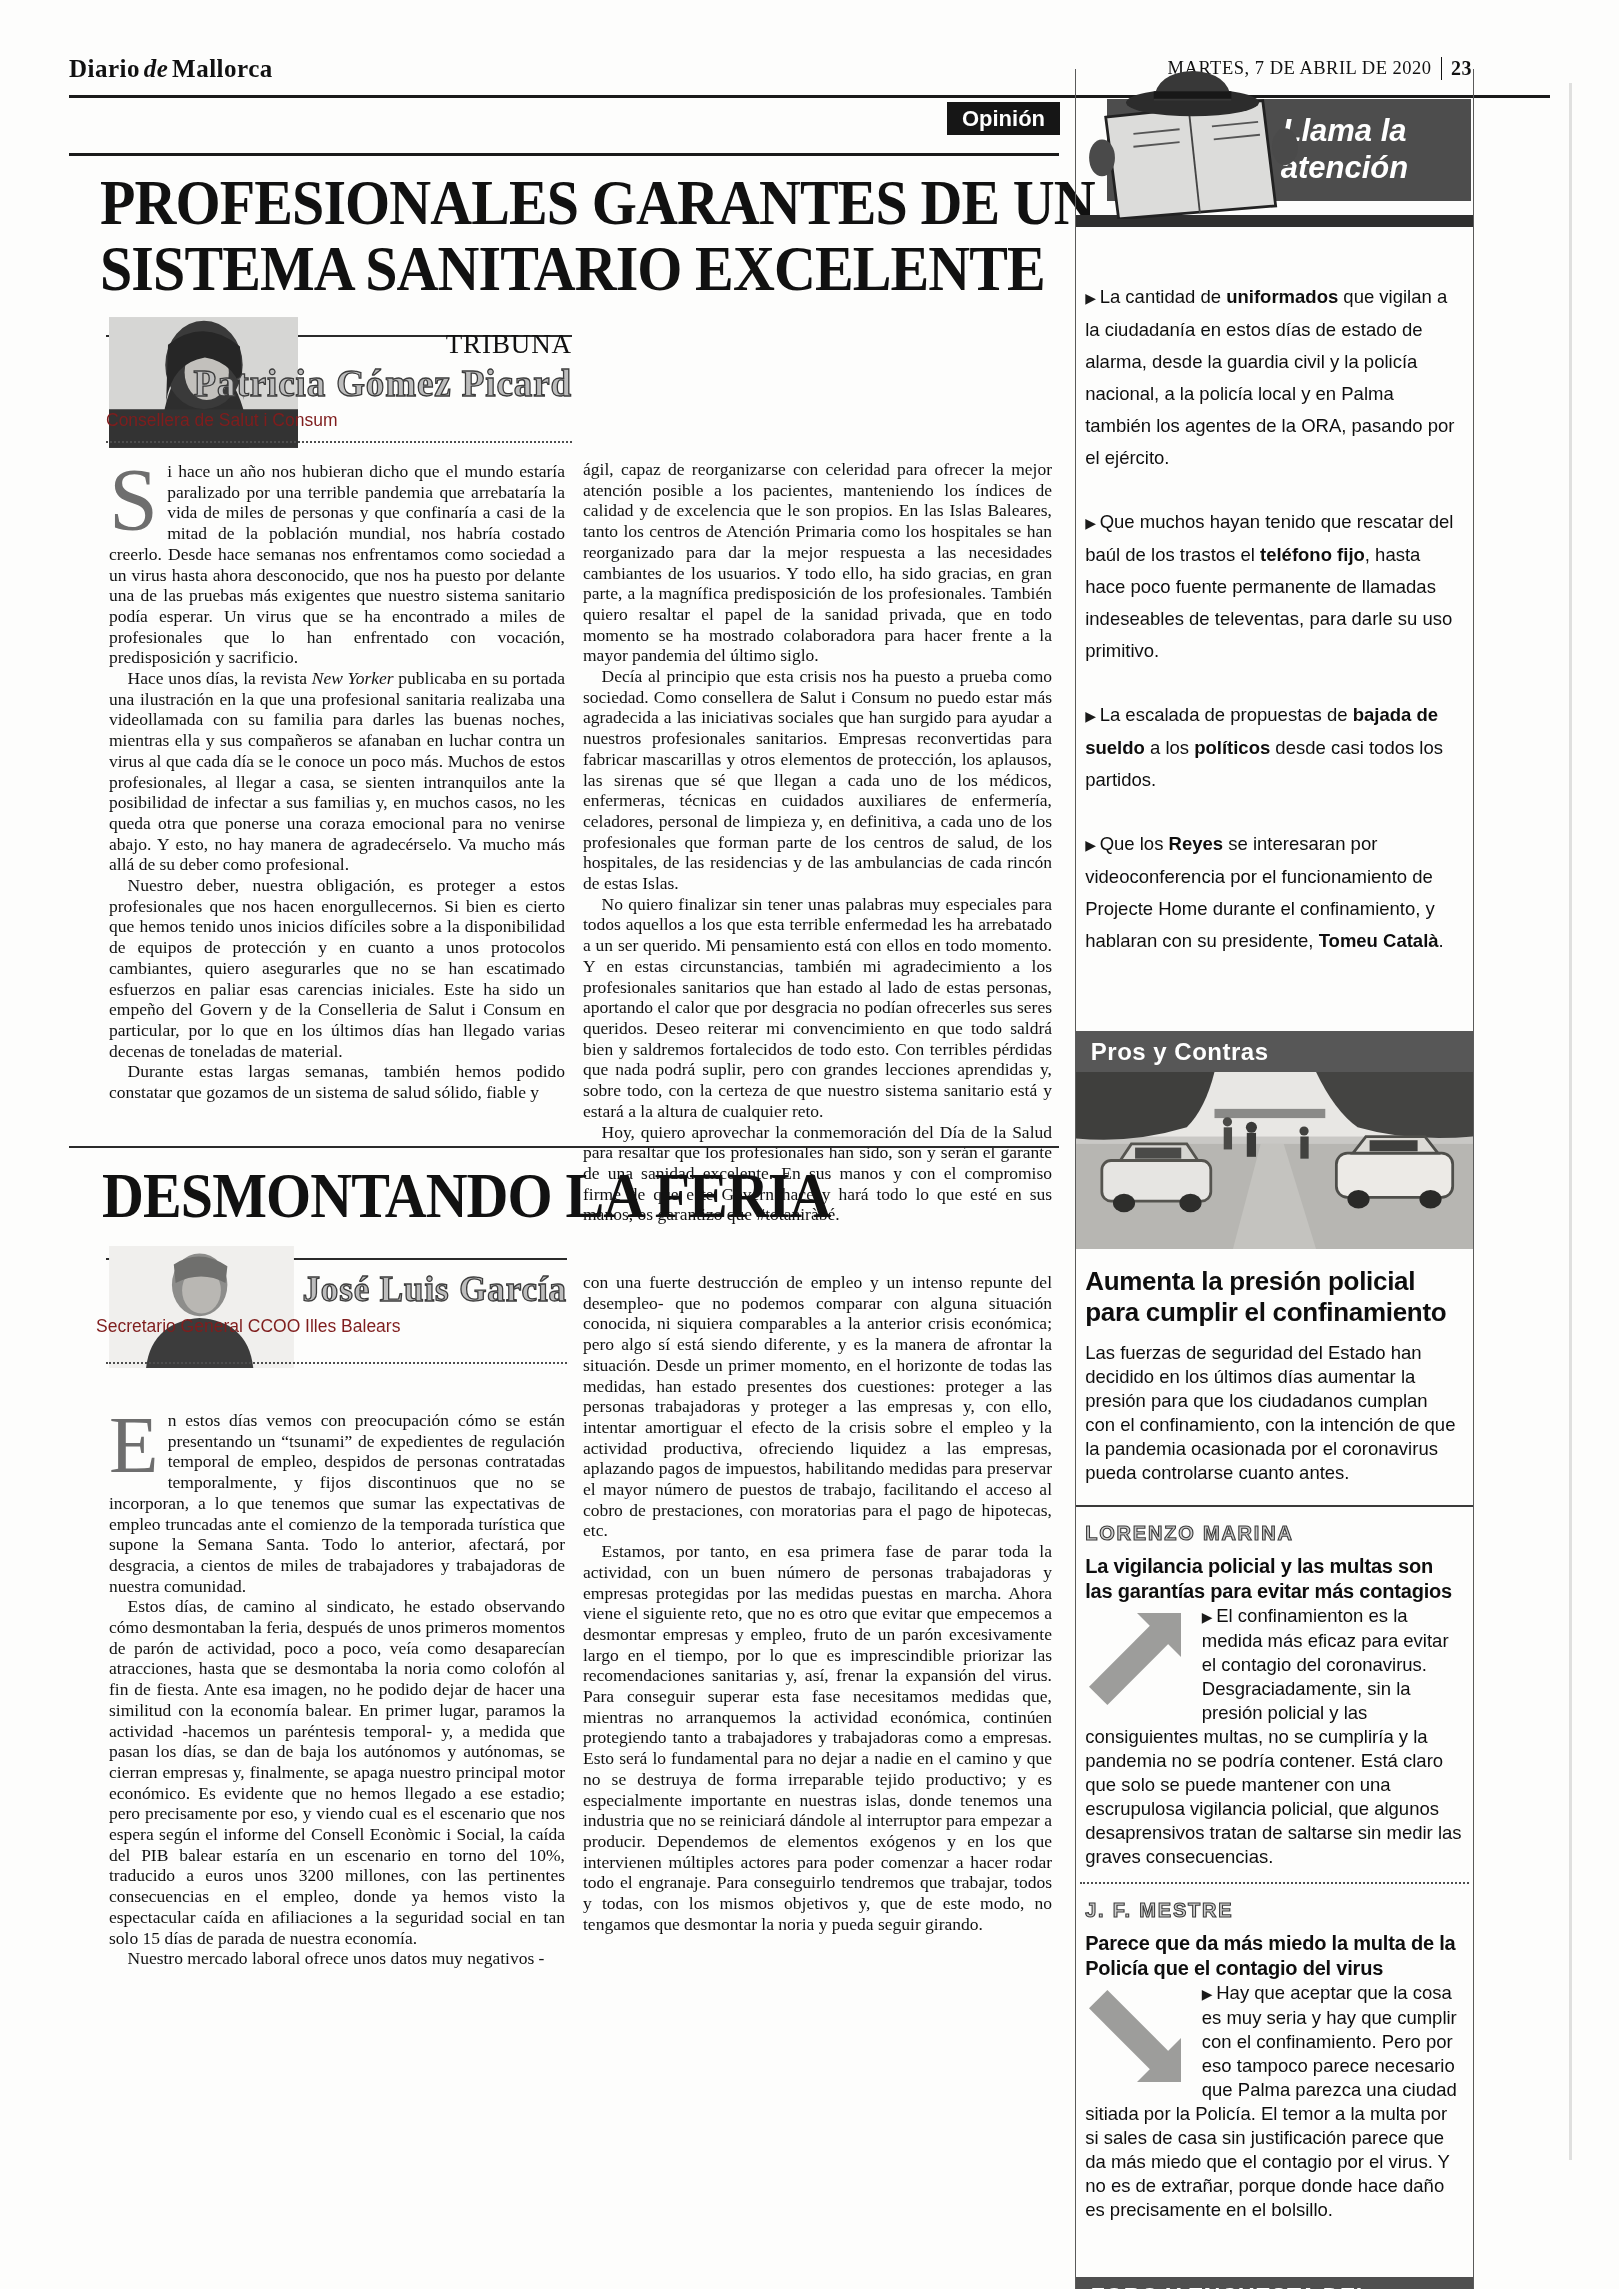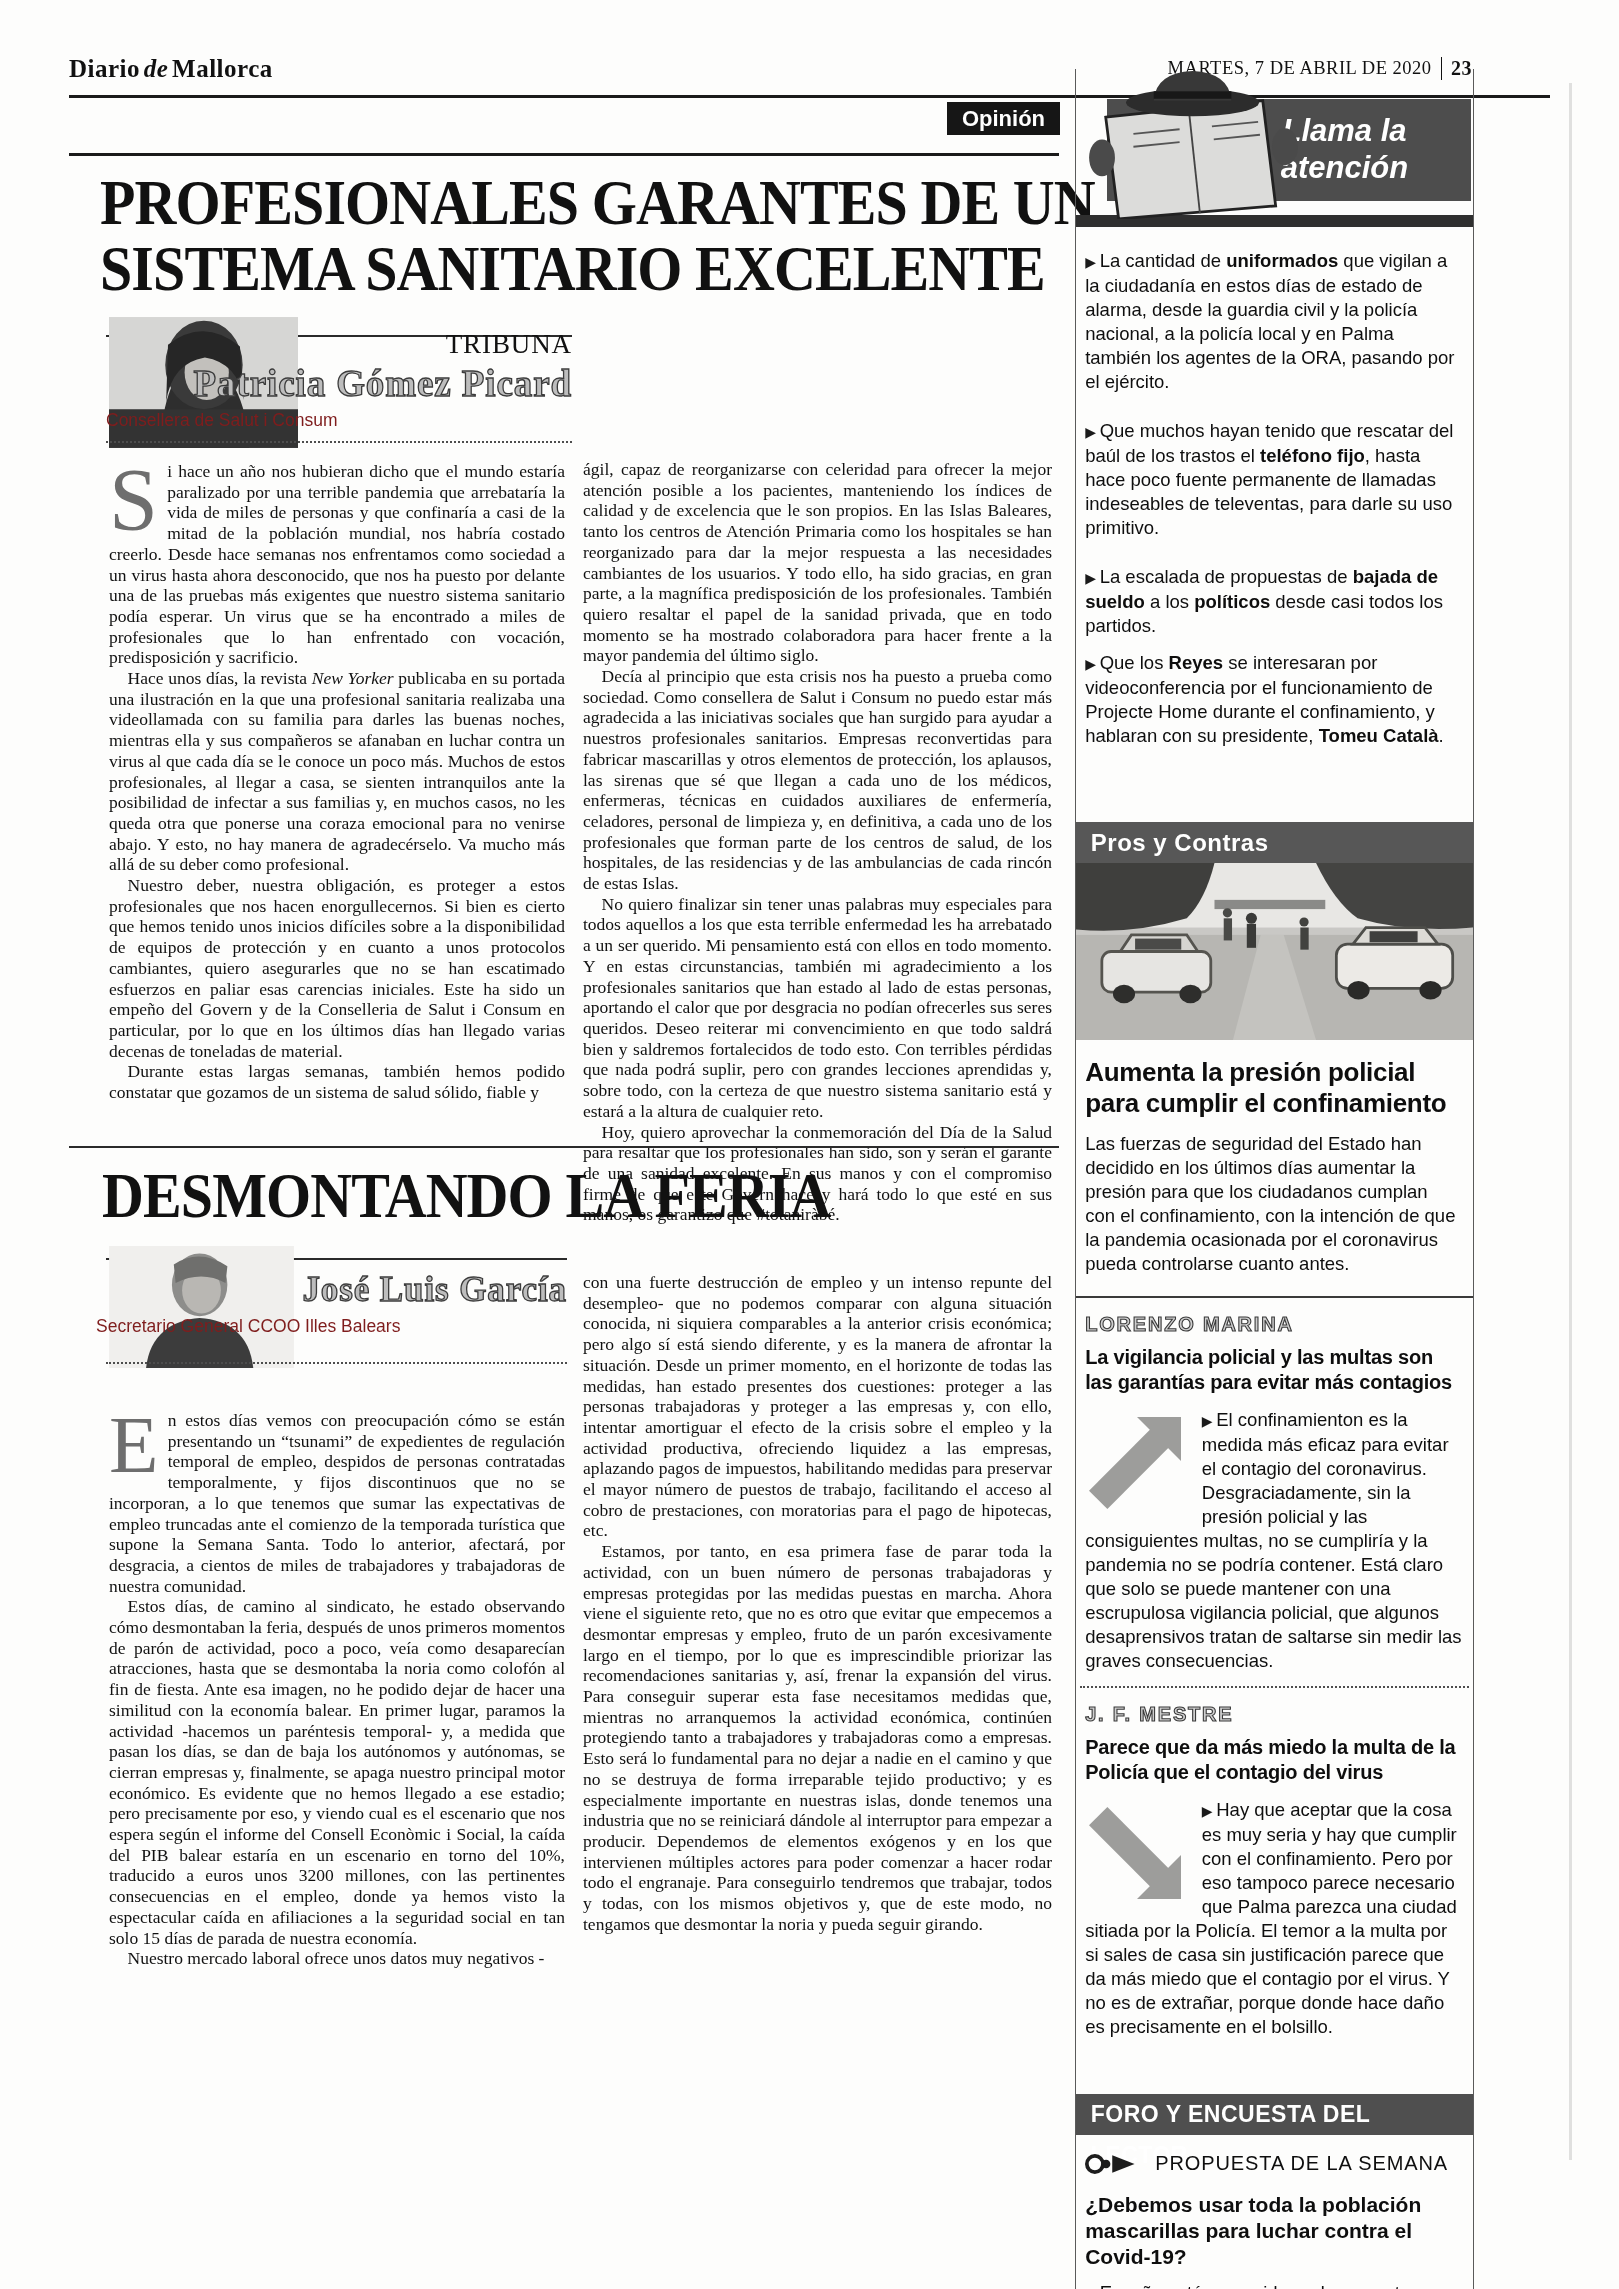--- a/index.html
+++ b/index.html
@@ -42,33 +42,33 @@
   
   .sidebar{position:absolute;left:1075px;top:69px;width:399px;
            font-family:"Liberation Sans",sans-serif;color:#0e0e0e;
            border-left:0.9px solid #5a5a5a;border-right:0.9px solid #5a5a5a;box-sizing:border-box;}
   .llama-head{position:relative;height:146px;}
   .llama-box{position:absolute;left:31px;top:29.5px;right:1.8px;height:102px;background:#4d4d4d;
              color:#fff;font-weight:bold;font-style:italic;font-size:31px;line-height:37px;
              text-align:center;padding:13px 9.2px 0 120px;box-sizing:border-box;}
   .thickrule{height:12px;background:#2f2f2f;}
   .llama-items{padding:22px 11px 7.4px 9.2px;}
-  .sb-item{font-size:18.5px;line-height:24px;margin-bottom:25px;}
+  .sb-item{font-size:18.5px;line-height:32px;margin-bottom:25px;margin-top:32px;}
   .marker{font-size:14px;padding-right:3.7px;color:#1a1a1a;}
   .bar{height:41px;background:#575757;color:#fff;font-weight:bold;font-size:24px;
        line-height:41px;padding-left:14.8px;letter-spacing:0.5px;margin-top:42px;}
   .sbphoto{display:block;width:100%;height:177px;}
   .sb-h1{font-size:26px;line-height:31px;font-weight:bold;margin:16.6px 11px 0 9.2px;letter-spacing:-0.3px;}
   .sb-lead{font-size:18.5px;line-height:24px;margin:13px 11px 20px 9.2px;}
   .thinrule{height:1.8px;background:#3a3a3a;}
   .pc-sec{padding:14.8px 11px 13px 9.2px;}
   .pc-author{font-size:20px;font-weight:bold;letter-spacing:1.8px;color:#cfcfcf;
              -webkit-text-stroke:1.1px #3a3a3a;}
   .pc-head{font-size:20px;line-height:25px;font-weight:bold;margin-top:9.2px;letter-spacing:-0.2px;}
-  .pc-body{font-size:18.5px;line-height:24px;margin-top:13px;}
+  .pc-body{font-size:18.5px;line-height:24px;}
   .pc-arrow{float:left;width:100px;height:100px;margin:5.5px 16.6px 1.8px 0;}
   .foro-box{padding:14.8px 11px 16.6px 9.2px;}
   .foro-kicker{display:flex;align-items:center;gap:13px;font-size:20px;letter-spacing:0.9px;}
   .foro-q{font-size:21px;line-height:26px;font-weight:bold;margin-top:14.8px;}
   .foro-body{font-size:18.5px;line-height:24px;margin-top:11px;}
   .fold{position:absolute;top:83px;left:1569px;width:2.8px;height:2077px;background:#e0e0df;}
   .clearfix::after{content:"";display:block;clear:both;}
 </style>
 </head>
 <body>

